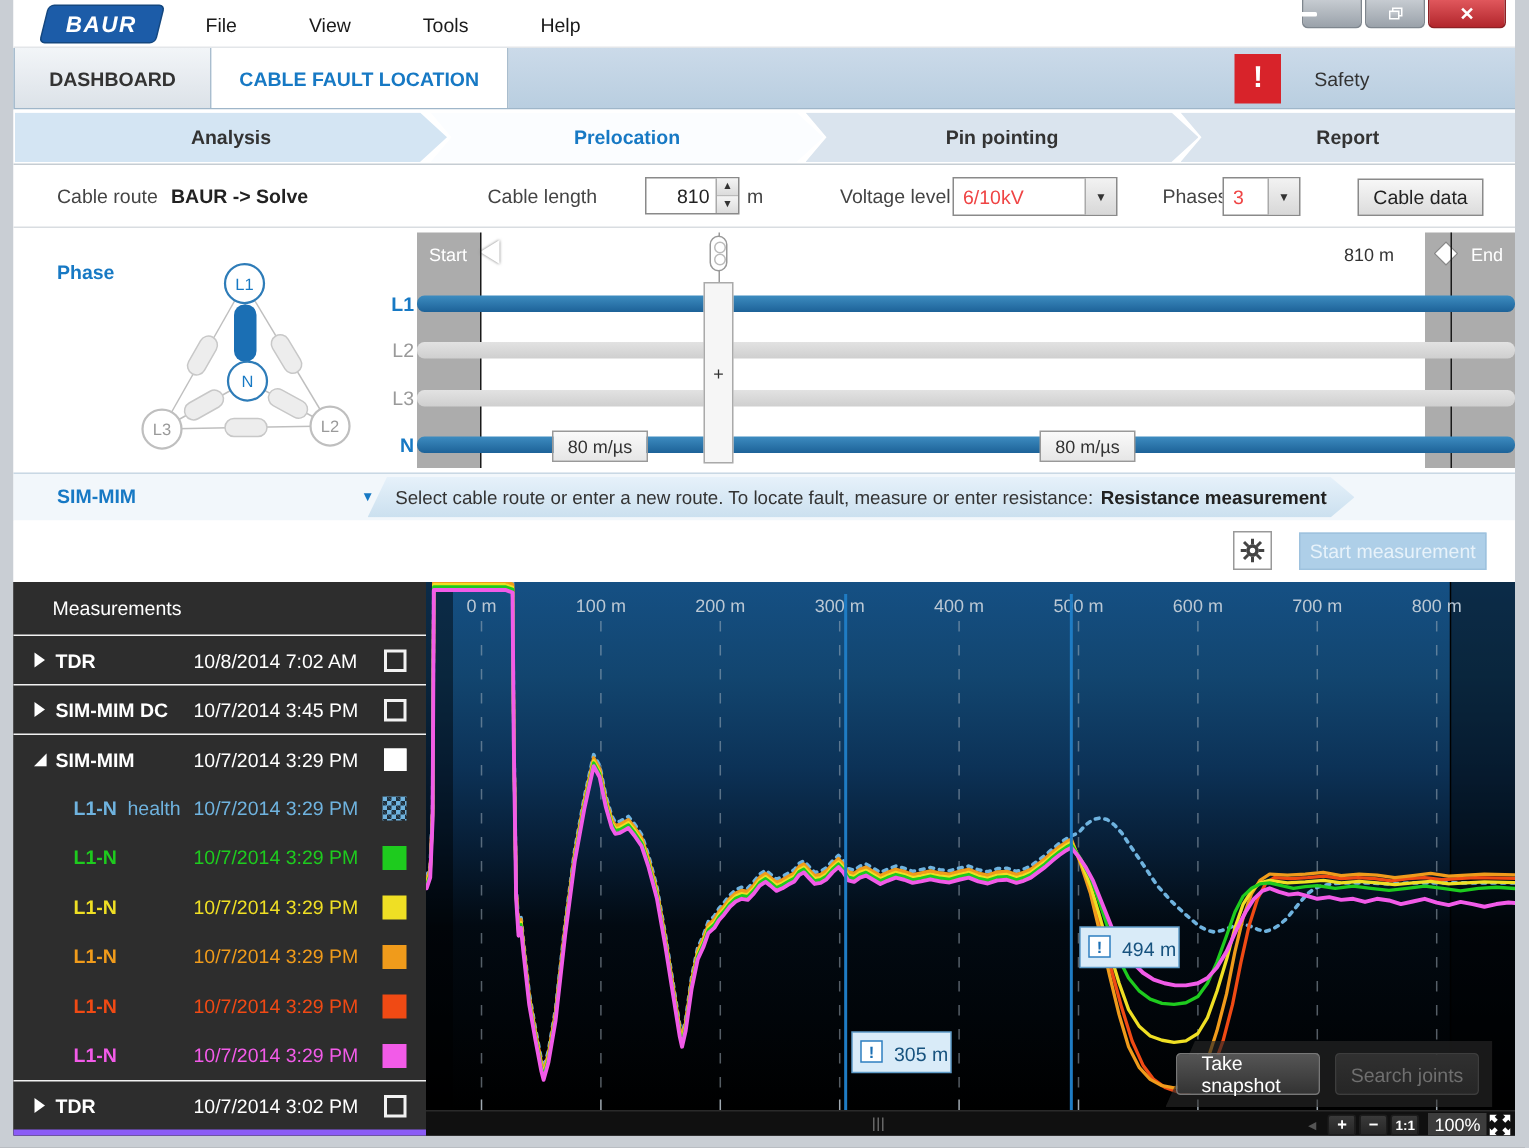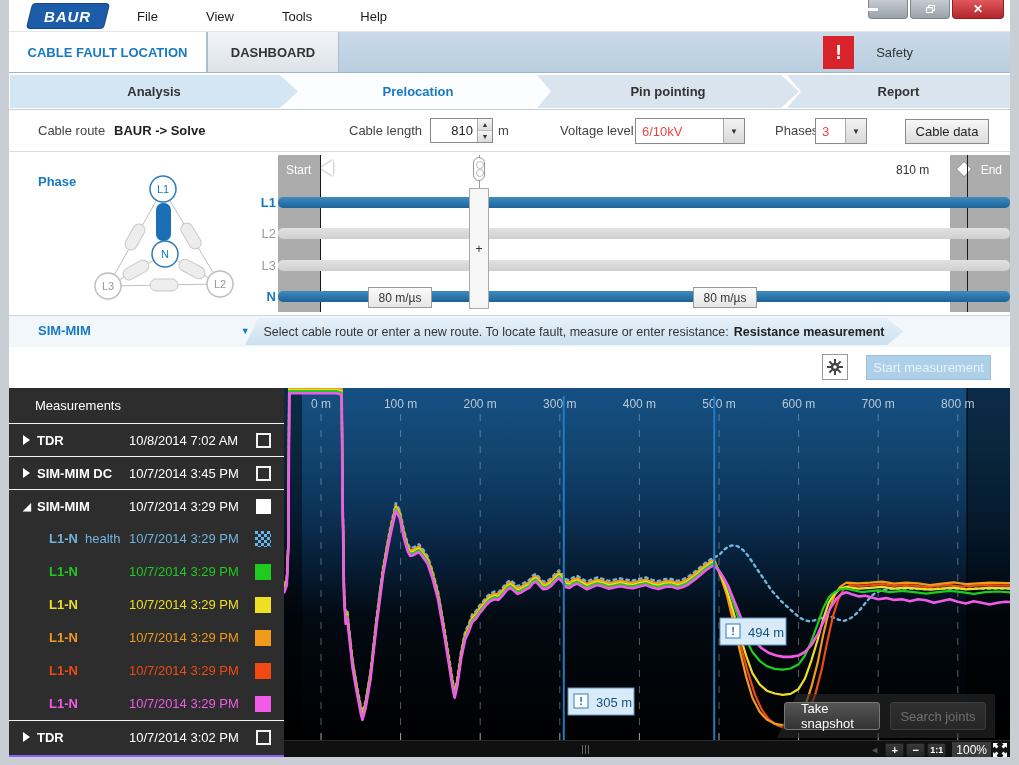--- a/index.html
+++ b/index.html
@@ -107,21 +107,21 @@
 
   
   .controls{position:relative;height:41px;flex:none;background:#fff;}
   .gearbtn{position:absolute;left:813px;top:7px;width:26px;height:26px;border:1px solid #999;background:#fff;
     display:flex;align-items:center;justify-content:center;cursor:pointer;}
   .startbtn{position:absolute;left:857px;top:8px;width:125px;height:25px;background:#AECFE8;border:1px solid #9EC2DE;
     color:#E7F2FA;font-size:13px;display:flex;align-items:center;justify-content:center;}
 
   
   .bottom{flex:1;display:flex;background:#000;}
-  .meas{width:275px;flex:none;background:#2D2D2D;display:flex;flex-direction:column;border-bottom:2px solid #8b5cf6;}
+  .meas{width:275px;flex:none;background:#2D2D2D;display:flex;flex-direction:column;border-bottom:4px solid #8b5cf6;}
   .meas-header{height:35px;display:flex;align-items:center;padding-left:26px;color:#fff;font-size:13px;flex:none;}
   .mrow{height:33px;flex:none;display:flex;align-items:center;position:relative;font-size:13px;cursor:pointer;}
   .mrow.group{border-top:1px solid #F2F2F2;color:#fff;font-weight:bold;}
   .mrow .tri{position:absolute;left:11px;width:14px;text-align:center;color:#fff;font-size:10px;}
   .mrow .tri.col{width:0;height:0;border-top:5px solid transparent;border-bottom:5px solid transparent;border-left:7px solid #fff;left:14px;}
   .mrow .lab{position:absolute;left:28px;}
   .mrow.trace .lab{left:40px;font-weight:bold;}
   .mrow .tag{position:absolute;left:76px;font-weight:normal;}
   .mrow .date{position:absolute;left:120px;font-weight:normal;}
   .mrow .box{position:absolute;right:13px;width:15px;height:15px;border:2px solid #F2F2F2;background:transparent;}
@@ -178,39 +178,39 @@
               <i></i>
             </span>
           </div>
         <div class="winbtn close">
             <span>✕</span>
           </div>
       </div>
     </div>
 
     <div class="tabstrip">
+      <div class="tab dashboard">DASHBOARD</div>
       <div class="tab active">CABLE FAULT LOCATION</div>
-      <div class="tab dashboard">DASHBOARD</div>
       <div class="safety">
         <div class="safety-icon">!</div>
         <div class="safety-label">Safety</div>
       </div>
     </div>
 
     <div class="wizard" id="wizard">
         <div class="step s0">Analysis</div>
         <div class="step s1 act" style="color: rgb(23, 121, 196);">Prelocation</div>
         <div class="step s2">Pin pointing</div>
         <div class="step s3">Report</div>
       </div>
 
     <div class="params">
       <span class="lbl" style="left:29px">Cable route</span>
       <span class="lbl bold" style="left:105px">BAUR -&gt; Solve</span>
-      <span class="lbl" style="left:340px">Cable length</span>
+      <span class="lbl" style="left:316px">Cable length</span>
       <div class="spinbox">
         <div class="val">810</div>
         <div class="spin">
           <div>▲</div>
           <div>▼</div>
         </div>
       </div>
       <span class="lbl" style="left:489px">m</span>
       <span class="lbl" style="left:551px">Voltage level</span>
       <div class="combo" style="left:626px;width:110px">

